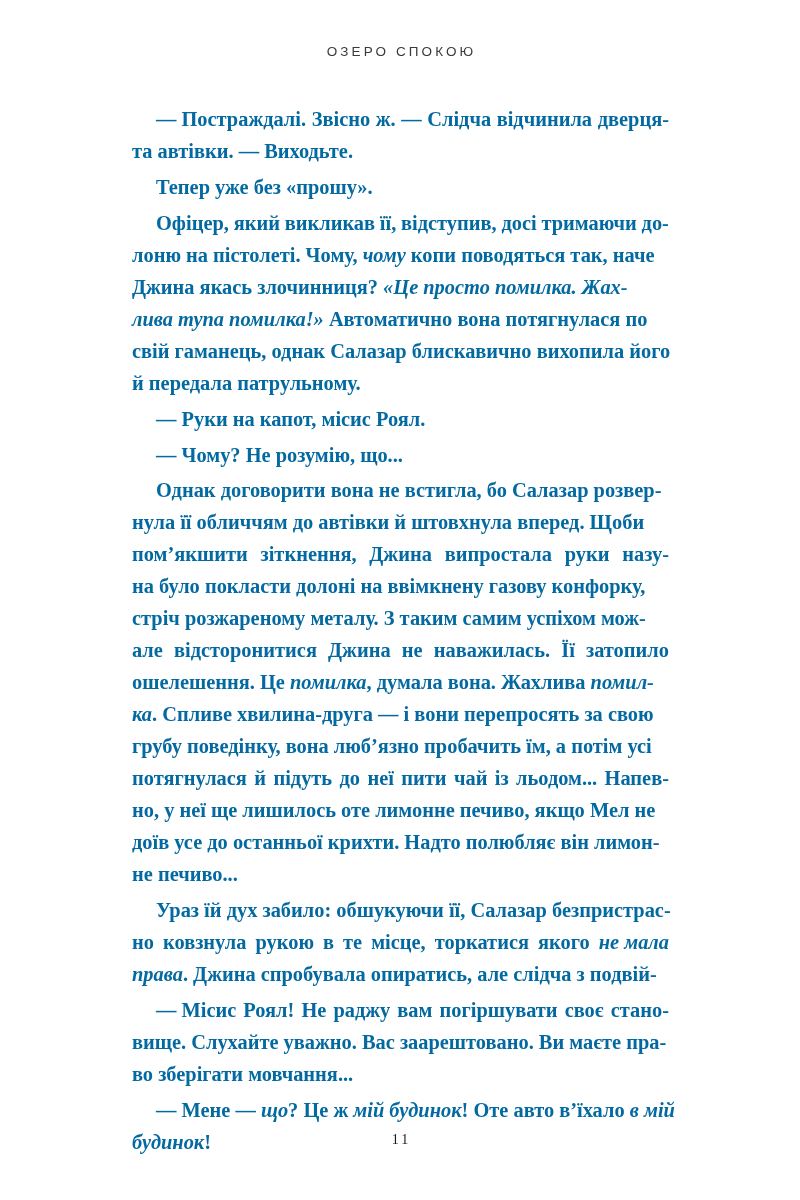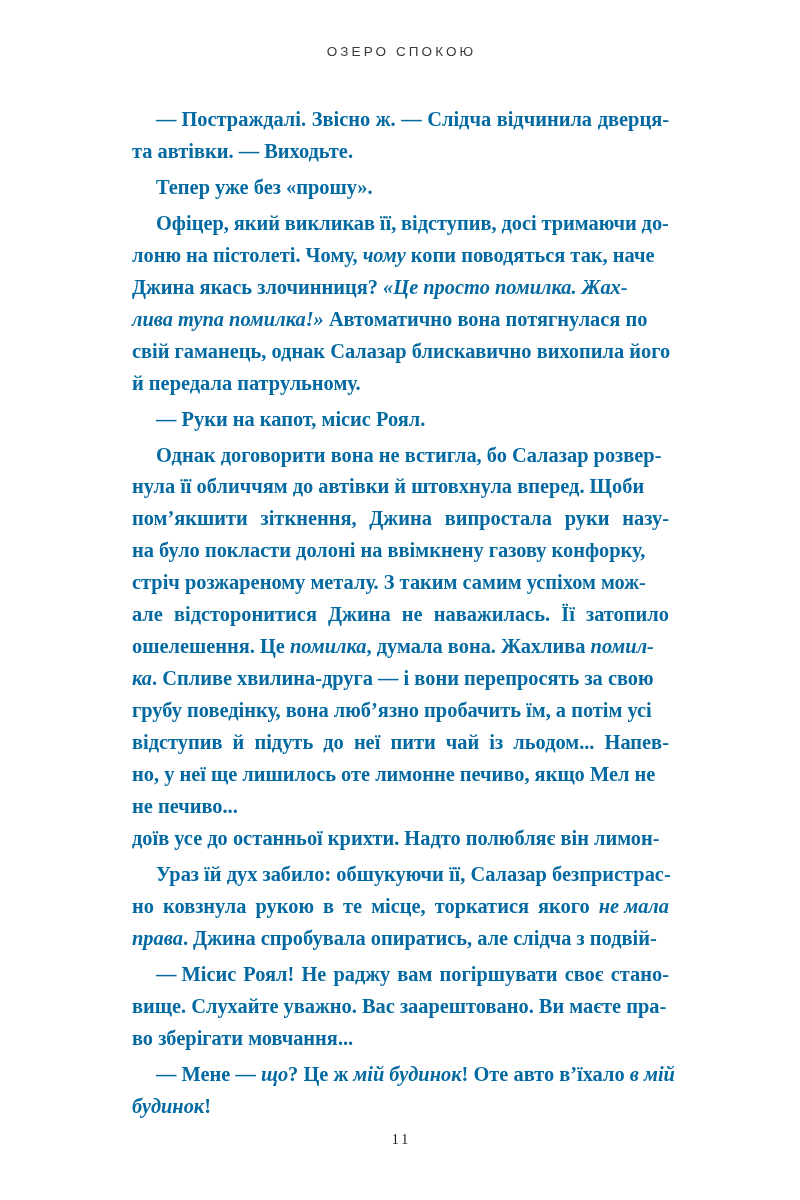--- a/index.html
+++ b/index.html
@@ -121,35 +121,38 @@
       <span class="line">Джина якась злочинниця? <em>«Це просто помилка. Жах-</em></span>
       <span class="line"><em>лива тупа помилка!»</em> Автоматично вона потягнулася по</span>
       <span class="line">свій гаманець, однак Салазар блискавично вихопила його</span>
       <span class="line">й передала патрульному.</span>
     </p>
 
     <p class="para">
       <span class="line"><span class="ind"></span>— Руки на капот, місис Роял.</span>
     </p>
 
+    <p class="para">
+      <span class="line"><span class="ind"></span>— Чому? Не розумію, що...</span>
+    </p>
 
     <p class="para">
       <span class="line"><span class="ind"></span>Однак договорити вона не встигла, бо Салазар розвер-</span>
       <span class="line">нула її обличчям до автівки й штовхнула вперед. Щоби</span>
       <span class="line just"><span class="w">пом’якшити</span><span class="w">зіткнення,</span><span class="w">Джина</span><span class="w">випростала</span><span class="w">руки</span><span class="w">назу-</span></span>
       <span class="line">на було покласти долоні на ввімкнену газову конфорку,</span>
       <span class="line">стріч розжареному металу. З таким самим успіхом мож-</span>
       <span class="line just"><span class="w">але</span><span class="w">відсторонитися</span><span class="w">Джина</span><span class="w">не</span><span class="w">наважилась.</span><span class="w">Її</span><span class="w">затопило</span></span>
       <span class="line">ошелешення. Це <em>помилка</em>, думала вона. Жахлива <em>помил-</em></span>
       <span class="line"><em>ка</em>. Спливе хвилина-друга — і вони перепросять за свою</span>
       <span class="line">грубу поведінку, вона люб’язно пробачить їм, а потім усі</span>
-      <span class="line just"><span class="w">відступив</span><span class="w">й</span><span class="w">підуть</span><span class="w">до</span><span class="w">неї</span><span class="w">пити</span><span class="w">чай</span><span class="w">із</span><span class="w">льодом...</span><span class="w">Напев-</span></span>
+      <span class="line just"><span class="w">потягнулася</span><span class="w">й</span><span class="w">підуть</span><span class="w">до</span><span class="w">неї</span><span class="w">пити</span><span class="w">чай</span><span class="w">із</span><span class="w">льодом...</span><span class="w">Напев-</span></span>
       <span class="line">но, у неї ще лишилось оте лимонне печиво, якщо Мел не</span>
+      <span class="line">доїв усе до останньої крихти. Надто полюбляє він лимон-</span>
       <span class="line">не печиво...</span>
-      <span class="line">доїв усе до останньої крихти. Надто полюбляє він лимон-</span>
     </p>
 
     <p class="para">
       <span class="line"><span class="ind"></span>Ураз їй дух забило: обшукуючи її, Салазар безпристрас-</span>
       <span class="line just"><span class="w">но</span><span class="w">ковзнула</span><span class="w">рукою</span><span class="w">в</span><span class="w">те</span><span class="w">місце,</span><span class="w">торкатися</span><span class="w">якого</span><span class="w"><em>не мала</em></span></span>
       <span class="line"><em>права</em>. Джина спробувала опиратись, але слідча з подвій-</span>
     </p>
 
     <p class="para">
       <span class="line just"><span class="w"><span class="ind"></span>— Місис</span><span class="w">Роял!</span><span class="w">Не</span><span class="w">раджу</span><span class="w">вам</span><span class="w">погіршувати</span><span class="w">своє</span><span class="w">стано-</span></span>

